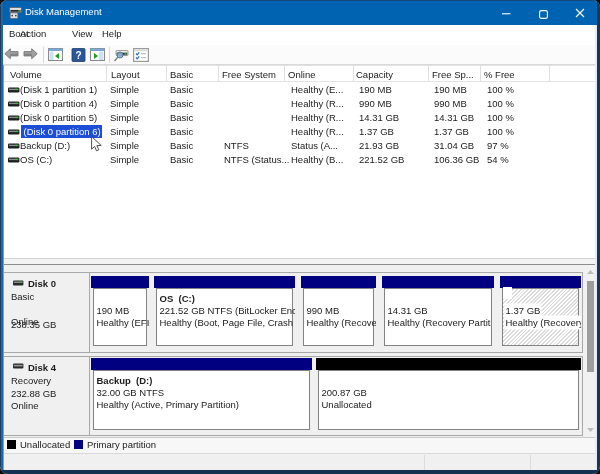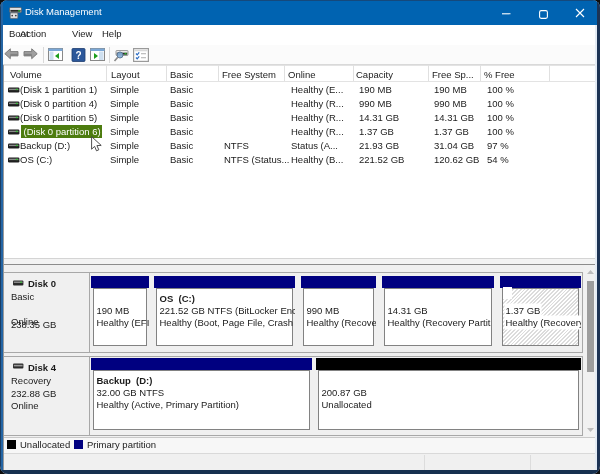--- a/index.html
+++ b/index.html
@@ -182,21 +182,21 @@
     <div class="cell" style="left:356px">14.31 GB</div>
     <div class="cell" style="left:431px">14.31 GB</div>
     <div class="cell" style="left:484px">100 %</div>
   </div>
   <div class="row" style="top:125px">
     <svg class="dicon" width="12" height="6" viewBox="0 0 12 6">
         <rect x="0" y="0.6" width="11.4" height="4.8" rx="1.2" fill="#1f1f1f"></rect>
         <rect x="1" y="1.7" width="9.4" height="1.4" fill="#8a8a8a"></rect>
         <rect x="7.8" y="1.8" width="1.9" height="1.3" fill="#35c135"></rect>
       </svg>
-    <div class="cell" style="left:17.5px;top:-0.5px;background:#4d7c0f;color:#fff;padding:1px 1px 1px 3px;height:13px">(Disk 0 partition 6)</div>
+    <div class="cell" style="left:17.5px;top:-0.5px;background:#1d4ed8;color:#fff;padding:1px 1px 1px 3px;height:13px">(Disk 0 partition 6)</div>
     <div class="cell" style="left:107px">Simple</div>
     <div class="cell" style="left:167px">Basic</div>
     <div class="cell" style="left:288px">Healthy (R...</div>
     <div class="cell" style="left:356px">1.37 GB</div>
     <div class="cell" style="left:431px">1.37 GB</div>
     <div class="cell" style="left:484px">100 %</div>
   </div>
   <div class="row" style="top:139px">
     <svg class="dicon" width="12" height="6" viewBox="0 0 12 6">
         <rect x="0" y="0.6" width="11.4" height="4.8" rx="1.2" fill="#1f1f1f"></rect>
@@ -217,21 +217,21 @@
         <rect x="0" y="0.6" width="11.4" height="4.8" rx="1.2" fill="#1f1f1f"></rect>
         <rect x="1" y="1.7" width="9.4" height="1.4" fill="#8a8a8a"></rect>
         <rect x="7.8" y="1.8" width="1.9" height="1.3" fill="#35c135"></rect>
       </svg>
     <div class="cell" style="left:17px">OS (C:)</div>
     <div class="cell" style="left:107px">Simple</div>
     <div class="cell" style="left:167px">Basic</div>
     <div class="cell" style="left:221px">NTFS (Status...</div>
     <div class="cell" style="left:288px">Healthy (B...</div>
     <div class="cell" style="left:356px">221.52 GB</div>
-    <div class="cell" style="left:431px">120.62 GB</div>
+    <div class="cell" style="left:431px">106.36 GB</div>
     <div class="cell" style="left:484px">54 %</div>
   </div>
 
   <svg class="abs" style="left:91px;top:136px;z-index:30" width="12" height="17" viewBox="0 0 12 17">
     <path d="M0.6 0.6 L0.6 13.2 L3.6 10.4 L5.5 14.8 L7.8 13.8 L5.9 9.6 L10.2 9.4 Z" fill="#fff" stroke="#3c3c3c" stroke-width="0.9"></path>
   </svg>
 
   <div class="abs" style="left:3px;top:258px;width:594px;height:1px;background:#d4d4d4"></div>
   <div class="abs" style="left:3px;top:259px;width:594px;height:5px;background:#f3f3f3"></div>
   <div class="abs" style="left:3px;top:264px;width:594px;height:1px;background:#8c8c8c"></div>

